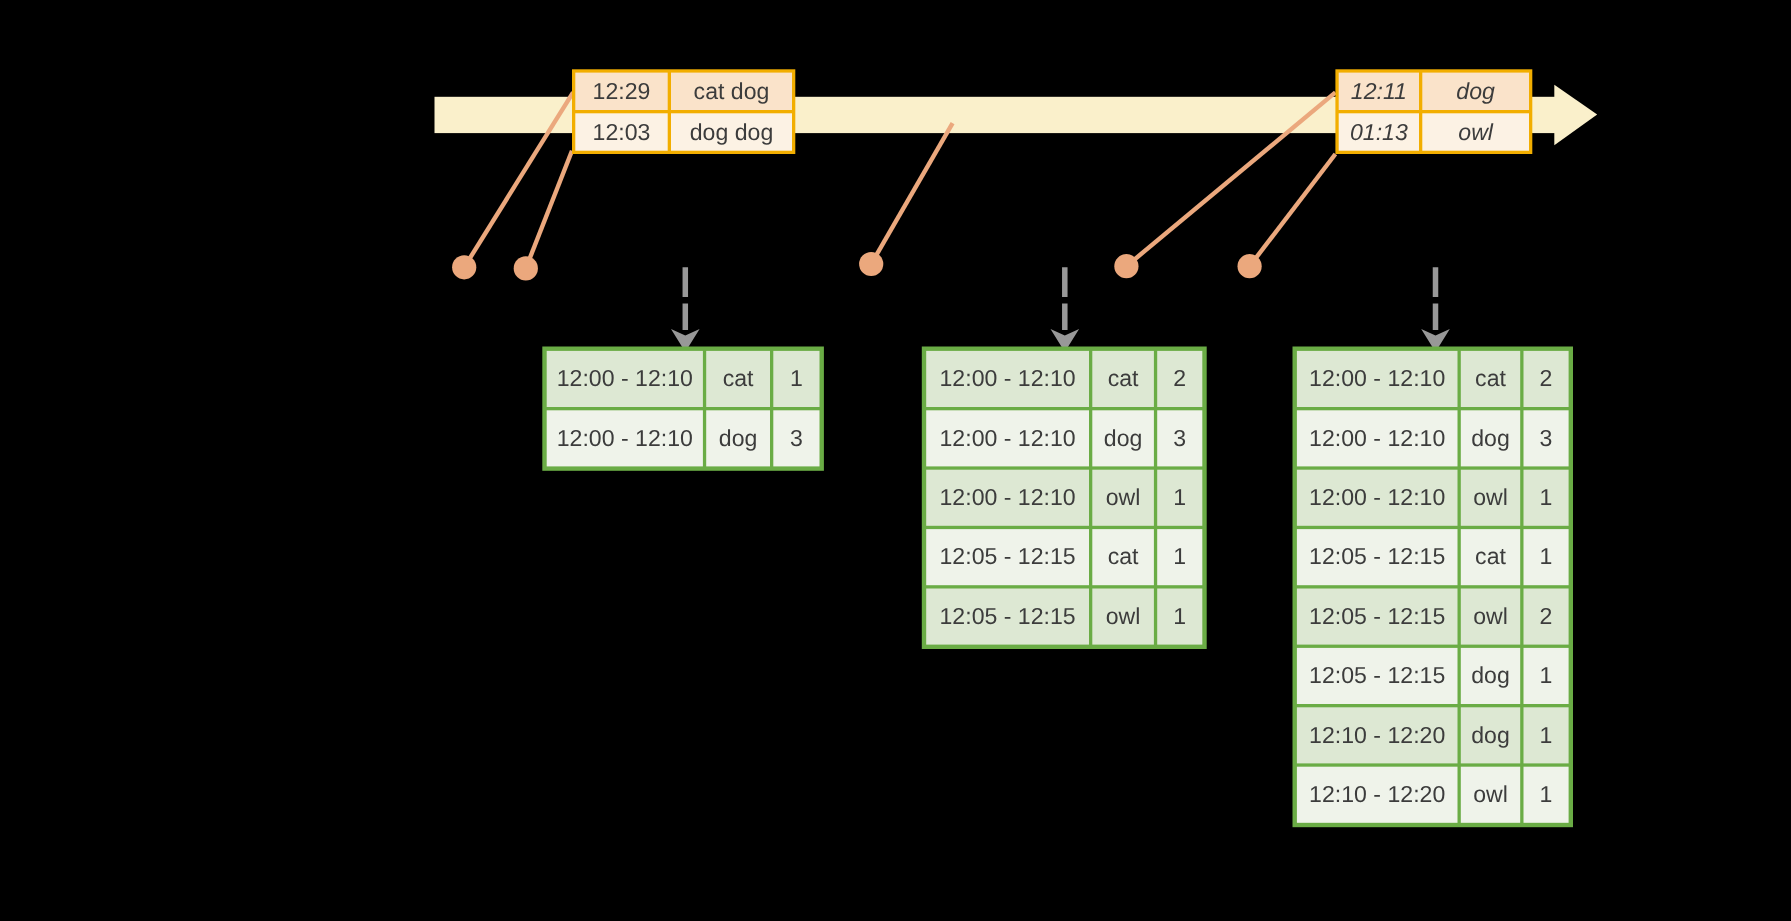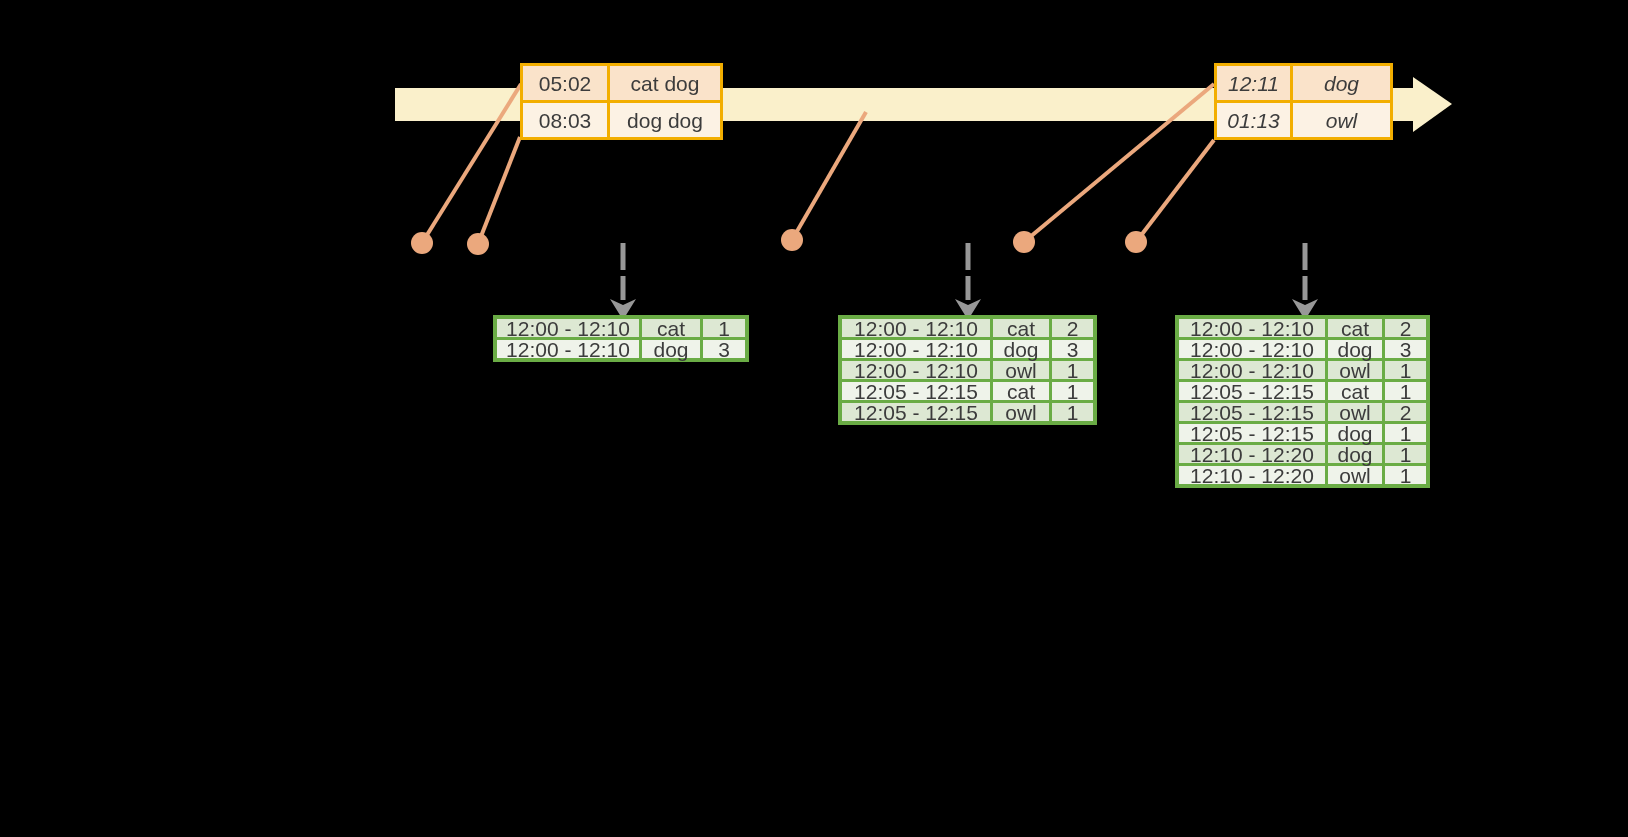--- a/index.html
+++ b/index.html
@@ -34,21 +34,21 @@
 
   .etable,.gtable{
     position:absolute;z-index:1;
     display:flex;flex-direction:column;gap:3px;
   }
   .etable{background:var(--orange-border);padding:3px;}
   .gtable{background:var(--green-border);padding:4px;}
   .trow{display:grid;grid-template-columns:var(--cols);gap:3px;}
   .tcell{display:flex;align-items:center;justify-content:center;line-height:1;}
   .etable .tcell{height:34px;}
-  .gtable .tcell{height:18px;}
+  .gtable .tcell{height:51px;}
   .etable .trow:nth-child(odd) .tcell{background:var(--peach);}
   .etable .trow:nth-child(even) .tcell{background:var(--cream);}
   .gtable .trow:nth-child(odd) .tcell{background:var(--green-dark);}
   .gtable .trow:nth-child(even) .tcell{background:var(--green-light);}
 </style>
 </head>
 <body>
 
 <div class="stage">
 
@@ -78,25 +78,25 @@
       <polygon class="trigger-head" points="955,299 968,320 981,299 968,305"></polygon>
     </g>
     <g>
       <line class="trigger-shaft" x1="1305" y1="243" x2="1305" y2="300"></line>
       <polygon class="trigger-head" points="1292,299 1305,320 1318,299 1305,305"></polygon>
     </g>
   </svg>
 
   <div class="etable" style="left:520px;top:63px;--cols:84px 110px;">
       <div class="trow">
-        <div class="tcell col-time">05:02</div>
+        <div class="tcell col-time">12:29</div>
         <div class="tcell col-words">cat dog</div>
       </div>
       <div class="trow">
-        <div class="tcell col-time">08:03</div>
+        <div class="tcell col-time">12:03</div>
         <div class="tcell col-words">dog dog</div>
       </div>
     </div>
 
 
   <div class="etable" style="left:1214px;top:63px;font-style:italic;--cols:73px 97px;">
       <div class="trow">
         <div class="tcell col-time">12:11</div>
         <div class="tcell col-words">dog</div>
       </div>

